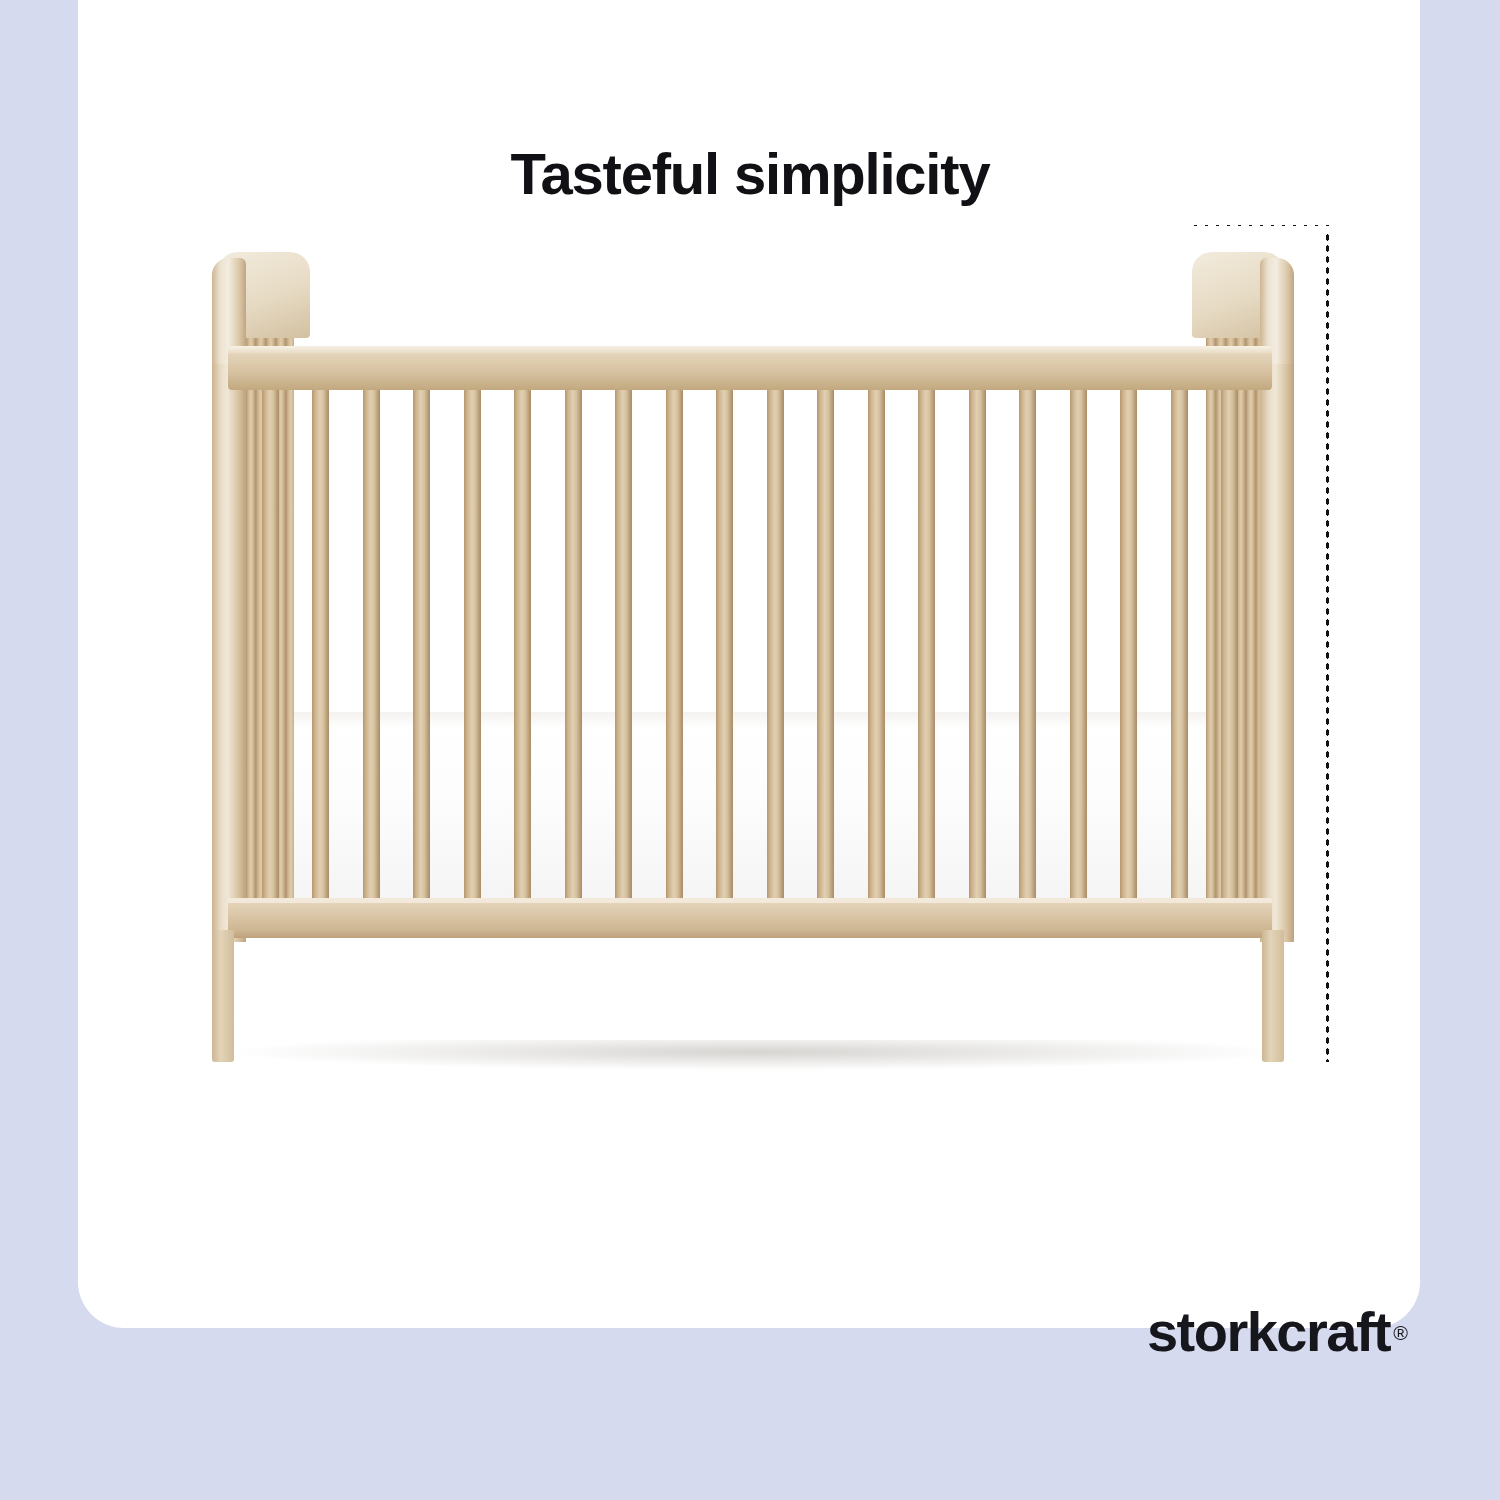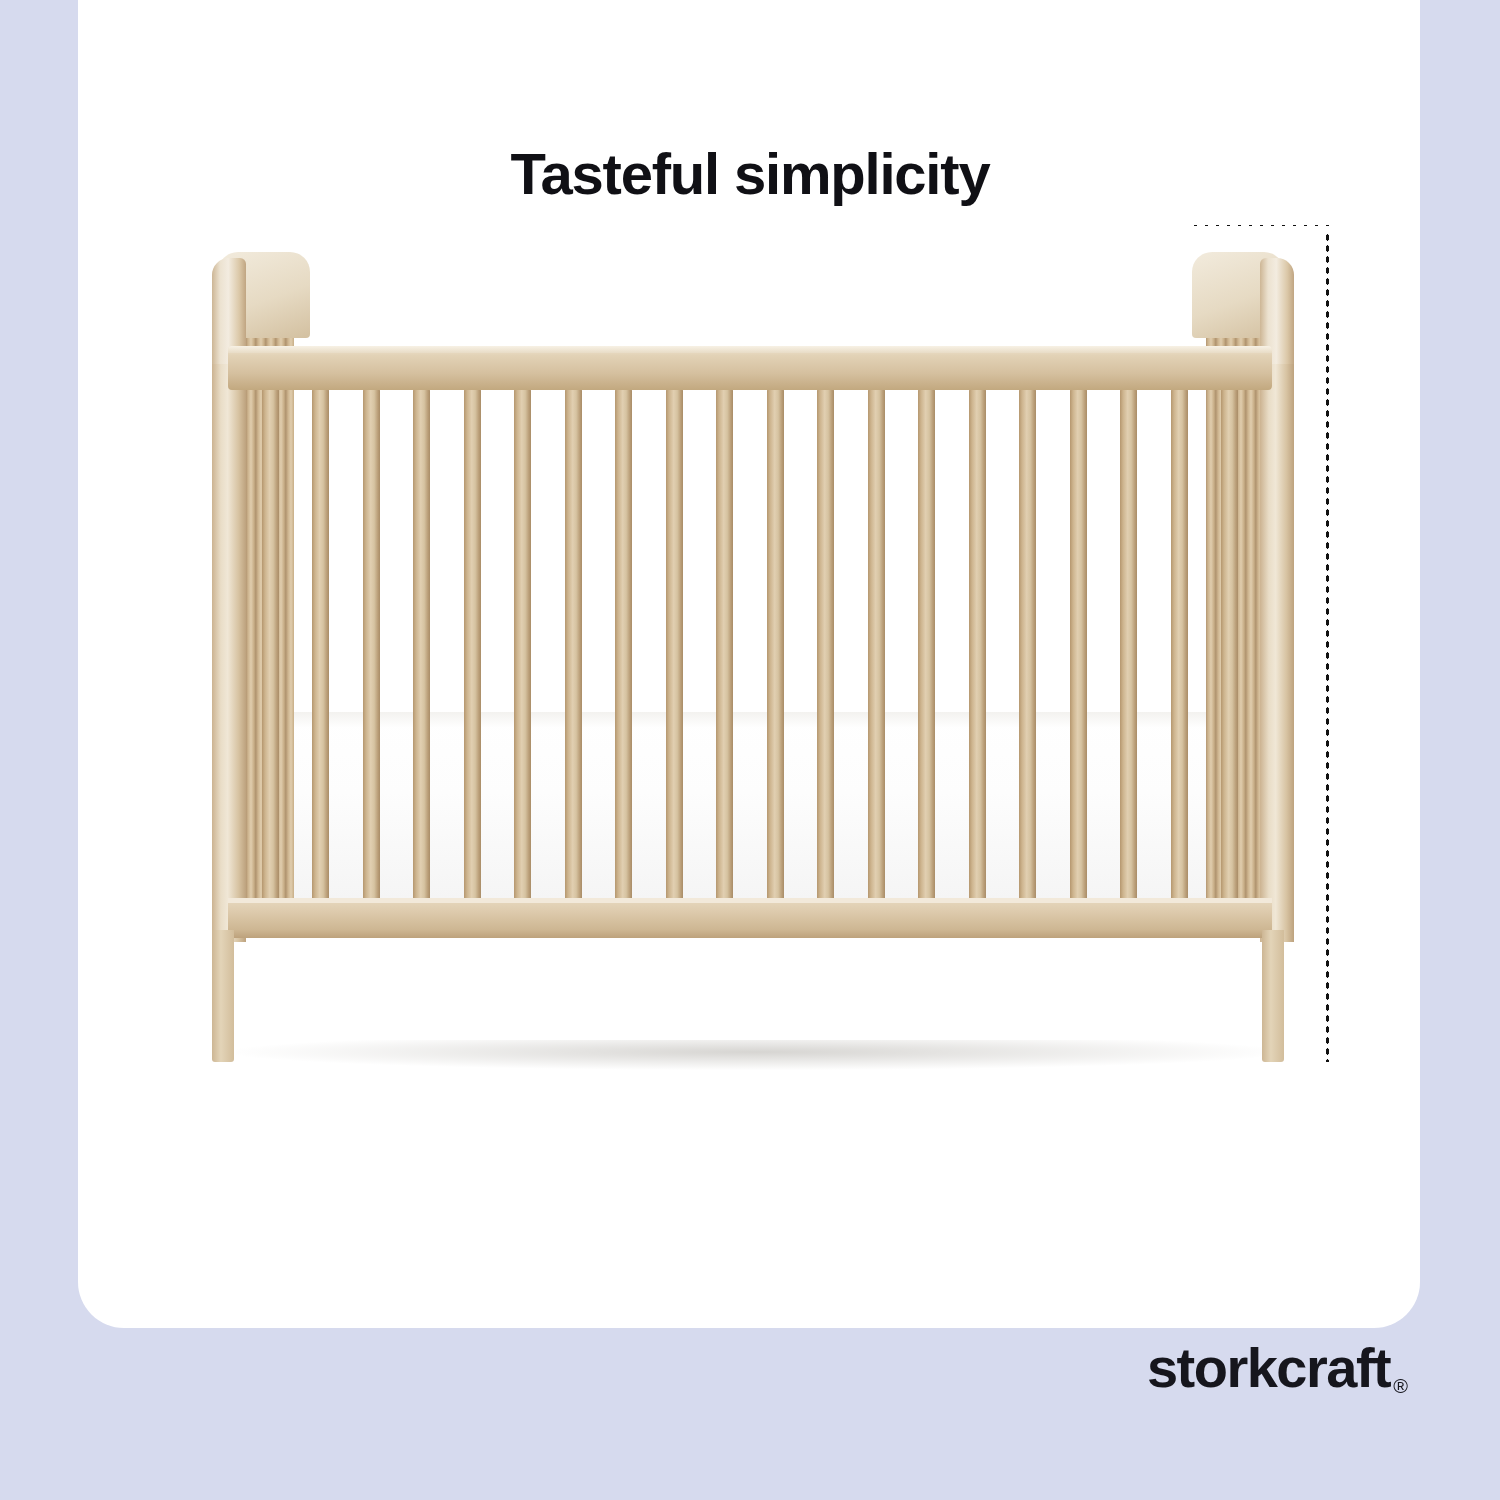--- a/index.html
+++ b/index.html
@@ -37,22 +37,22 @@
     left:118px; top:1368px;
     font-size:30px;
     font-weight:700;
     line-height:1.36;
     letter-spacing:-0.4px;
     color:#16161d;
     white-space:pre-line;
   }
   .brand{
     position:absolute;
-    right:92px; top:1340px;
-    display:flex; align-items:flex-end;
+    right:92px; top:1304px;
+    display:flex; align-items:center;
     color:#16161d;
   }
   .brand-word{
     font-size:56px;
     font-weight:700;
     letter-spacing:-1.5px;
     line-height:1;
     color:#16161d;
   }
   .brand-reg{

